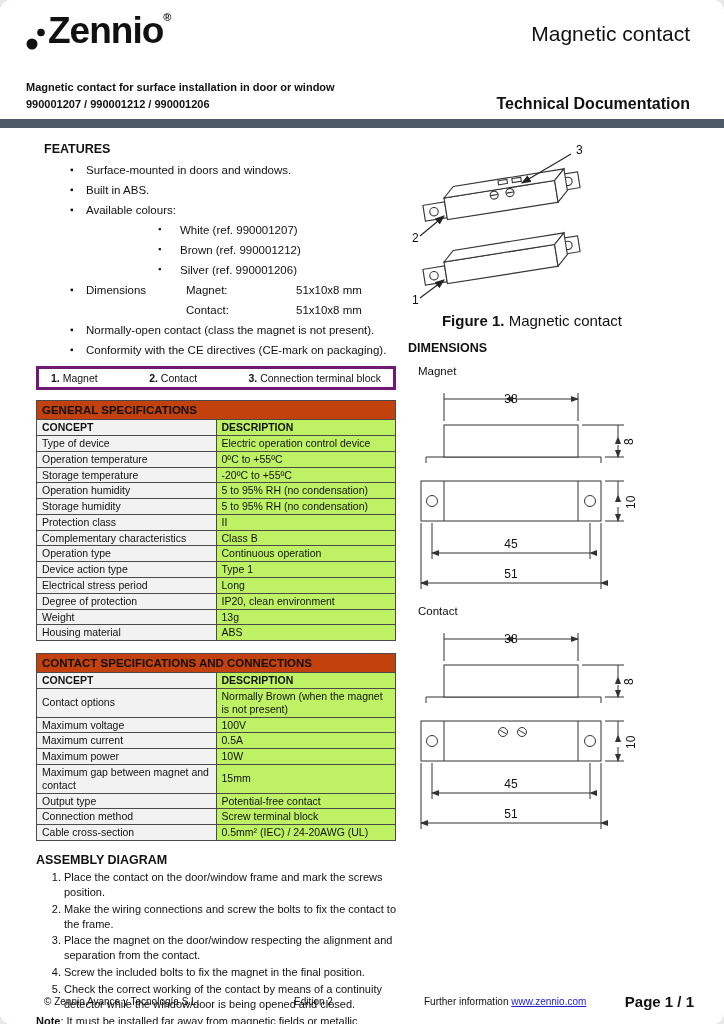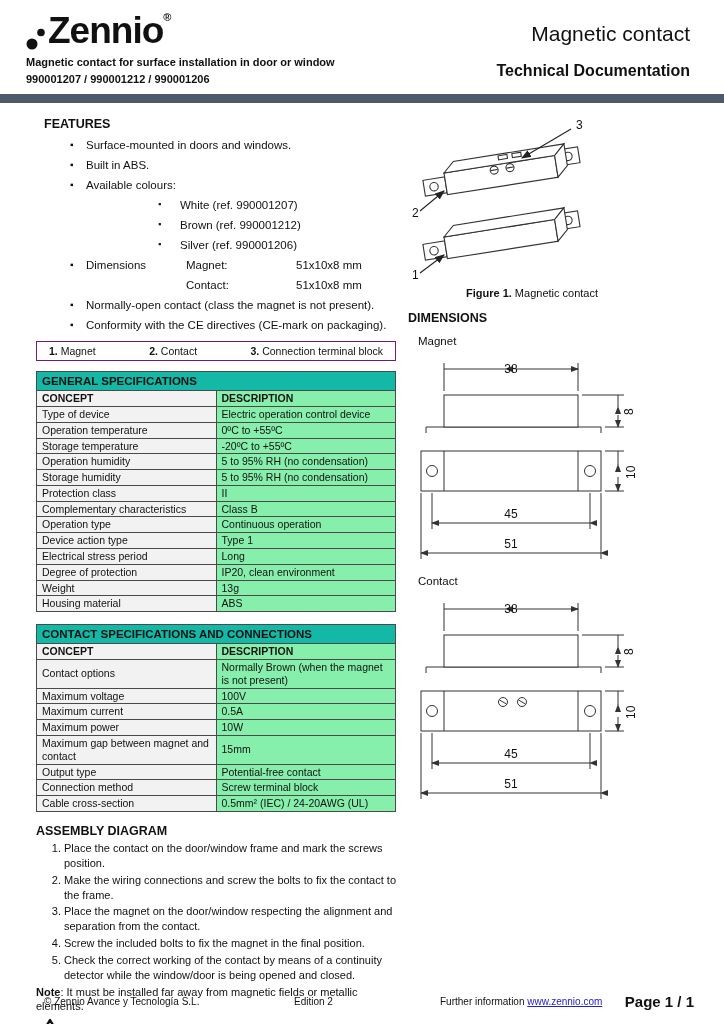--- a/index.html
+++ b/index.html
@@ -1,72 +1,72 @@
 <!DOCTYPE html>
 <html><head>
 <meta charset="utf-8">
 <style>
   html,body{margin:0;padding:0;background:#e8e8e8;}
   .page{width:724px;height:1024px;background:#fff;margin:0 auto;position:relative;
-        font-family:"Liberation Sans",sans-serif;color:#111;overflow:hidden;}
+        font-family:"Liberation Sans",sans-serif;color:#111;overflow:hidden;border-radius:11px;}
   
   .hdr{display:flex;justify-content:space-between;align-items:flex-start;padding:12px 26px 0 26px;}
   .logo-wrap{display:flex;align-items:flex-start;}
   .logo-dots{margin-top:14px;margin-right:2px;}
   .logo-text{font-size:37px;font-weight:bold;letter-spacing:-1px;line-height:1;}
   .logo-reg{font-size:11px;vertical-align:top;}
   .doc-title{font-size:21px;margin-top:10px;padding-right:8px;}
-  .hdr-sub{display:flex;justify-content:space-between;align-items:center;padding:2px 26px 6px 26px;}
+  .hdr-sub{display:flex;justify-content:space-between;align-items:flex-end;padding:2px 26px 6px 26px;margin-top:25px;}
   .sub-left{font-size:11px;font-weight:bold;line-height:1.55;}
   .sub-right{font-size:16px;font-weight:bold;padding-right:8px;}
   .hdr-bar{height:9px;width:100%;}
   
   .main{display:flex;padding:12px 0 0 36px;}
   .col-left{width:360px;flex:none;}
   .col-right{width:252px;flex:none;margin-left:10px;}
   
   .sec-h{font-size:12.5px;font-weight:bold;margin:2px 0 8px 8px;}
   ul.feat{list-style:none;margin:0 0 10px 0;padding:0 0 0 34px;font-size:11.5px;}
   ul.feat>li{margin-bottom:8px;position:relative;padding-left:16px;}
   ul.feat>li::before{content:"▪";position:absolute;left:0;top:0;font-size:10px;}
   ul.feat ul{list-style:none;margin:8px 0 0 0;padding:0 0 0 72px;}
   ul.feat ul li{margin-bottom:8px;position:relative;padding-left:22px;}
   ul.feat ul li::before{content:"▪";position:absolute;left:0;top:0;font-size:9px;}
   .dim-grid{display:grid;grid-template-columns:100px 110px auto;row-gap:8px;}
   
-  .legend{border:1px solid #701a75;display:flex;justify-content:space-between;
+  .legend{border:3px solid #701a75;display:flex;justify-content:space-between;
           padding:3px 12px;font-size:10.5px;margin:2px 0 10px 0;}
   .legend b{font-weight:bold;}
   
   table.spec{border-collapse:collapse;width:100%;font-size:10.5px;margin-bottom:12px;table-layout:fixed;}
   table.spec td{border:1px solid #4a4a4a;padding:1px 5px;vertical-align:middle;line-height:1.22;}
-  table.spec .ttl{font-weight:bold;font-size:11.5px;background:#14b8a6;padding:2px 5px;}
+  table.spec .ttl{font-weight:bold;font-size:11.5px;background:#c2410c;padding:2px 5px;}
   table.spec .hd{font-weight:bold;background:#d6d6d6;}
   table.spec .c1{background:#f2f2f2;width:192px;}
-  table.spec .c2{background:#86efac;}
+  table.spec .c2{background:#bef264;}
   
   .asm-h{font-size:12.5px;font-weight:bold;margin:0 0 3px 0;}
   ol.asm{margin:0 0 2px 0;padding:0 0 0 28px;font-size:11px;line-height:1.35;}
   ol.asm li{margin-bottom:2px;}
   .u{text-decoration:underline;}
   .note-line{font-size:11px;line-height:1.35;}
   
   .safety{position:relative;padding:4px 20px 0 36px;}
   .safety-head{display:flex;align-items:center;gap:12px;margin-bottom:6px;}
   .safety-head .t{font-size:12.5px;font-weight:bold;}
   a.link{color:#2222cc;text-decoration:underline;}
   
   .footer{position:absolute;left:0;right:0;bottom:14px;display:flex;align-items:center;
           padding:0 30px 0 44px;font-size:10px;}
   .footer .f1{width:250px;}
   .footer .f2{width:130px;}
-  .footer .f3{flex:1;margin-left:16px;}
+  .footer .f3{flex:1;}
   .footer .f4{font-size:15px;font-weight:bold;}
   
-  .fig-cap{font-size:11px;text-align:center;margin:4px 0 12px 0;}
+  .fig-cap{font-size:15px;text-align:center;margin:4px 0 12px 0;}
   .dim-h{font-size:12.5px;font-weight:bold;margin:2px 0 10px 2px;}
   .part-lbl{font-size:11.5px;margin:0 0 2px 12px;}
   svg text{font-family:"Liberation Sans",sans-serif;}
   svg{display:block;}
 </style>
 </head>
 <body>
 
 <div class="page">
 

